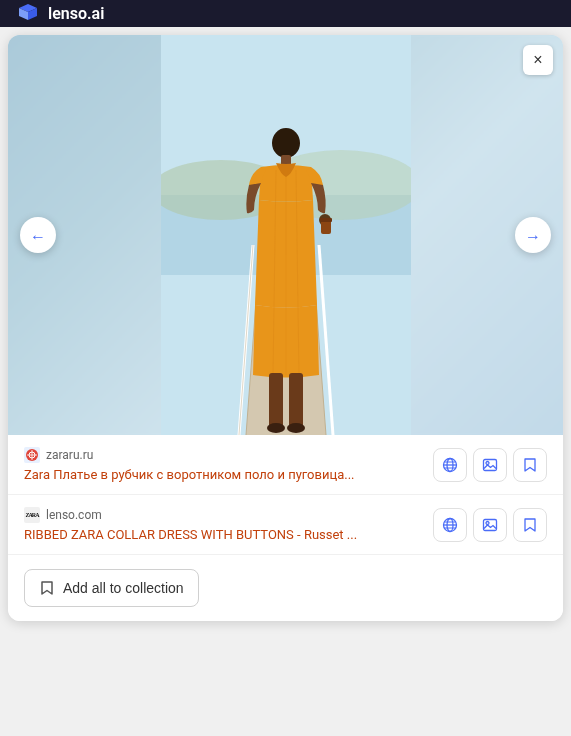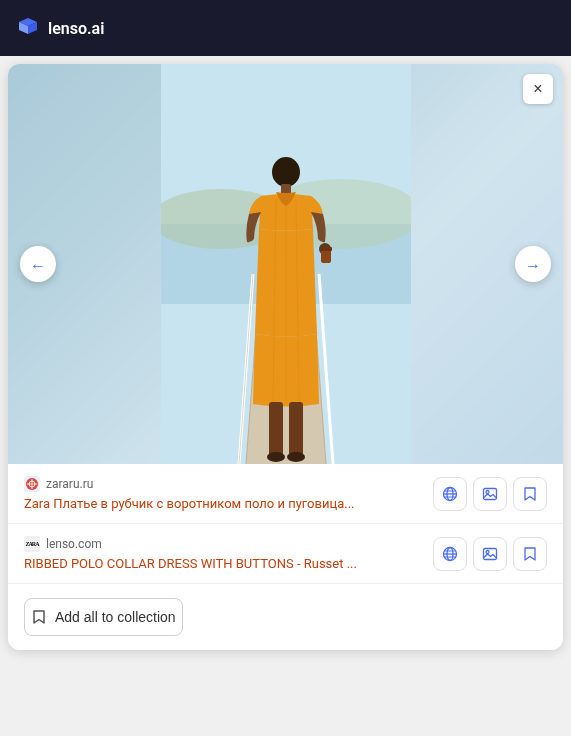--- a/index.html
+++ b/index.html
@@ -6,21 +6,21 @@
     body {
       font-family: -apple-system, BlinkMacSystemFont, 'Segoe UI', Roboto, sans-serif;
       background: #f0f0f0;
       width: 571px;
       min-height: 736px;
     }
 
     
     .header {
       background: #1a1a2e;
-      height: 56px;
+      height: 27px;
       display: flex;
       align-items: center;
       padding: 0 16px;
     }
     .logo-area {
       display: flex;
       align-items: center;
       gap: 8px;
     }
     .logo-icon {
@@ -179,21 +179,21 @@
     
     .footer-section {
       padding: 14px 16px;
       background: white;
     }
 
     .add-collection-btn {
       display: flex;
       align-items: center;
       gap: 8px;
-      padding: 10px 6px;
+      padding: 10px 14px;
       border: 1.5px solid #d0d0d0;
       border-radius: 8px;
       background: white;
       cursor: pointer;
       font-size: 14px;
       color: #333;
     }
 
     
     .favicon-zararu {
@@ -340,21 +340,21 @@
     </div>
 
     <div class="result-item">
       <div class="result-info">
         <div class="result-source">
           <div class="source-favicon favicon-zaracom" style="width:16px;height:16px;background:#f0f0f0;border-radius:2px;display:flex;align-items:center;justify-content:center;">
             <span style="font-size:6px;font-weight:900;letter-spacing:-1px;color:#111;font-family:serif;">ZARA</span>
           </div>
           <span class="source-name">lenso.com</span>
         </div>
-        <div class="result-title">RIBBED POLO COLLAR DRESS WITH BUTTONS - Russet ...</div>
+        <div class="result-title">RIBBED ZARA COLLAR DRESS WITH BUTTONS - Russet ...</div>
       </div>
       <div class="result-actions">
         <button class="action-btn" title="Open website">
           <svg width="16" height="16" viewBox="0 0 16 16" fill="none">
             <circle cx="8" cy="8" r="6.5" stroke="#4a6cf7" stroke-width="1.3"></circle>
             <ellipse cx="8" cy="8" rx="3" ry="6.5" stroke="#4a6cf7" stroke-width="1.3"></ellipse>
             <line x1="1.5" y1="8" x2="14.5" y2="8" stroke="#4a6cf7" stroke-width="1.3"></line>
             <line x1="2.5" y1="5" x2="13.5" y2="5" stroke="#4a6cf7" stroke-width="1"></line>
             <line x1="2.5" y1="11" x2="13.5" y2="11" stroke="#4a6cf7" stroke-width="1"></line>
           </svg>

